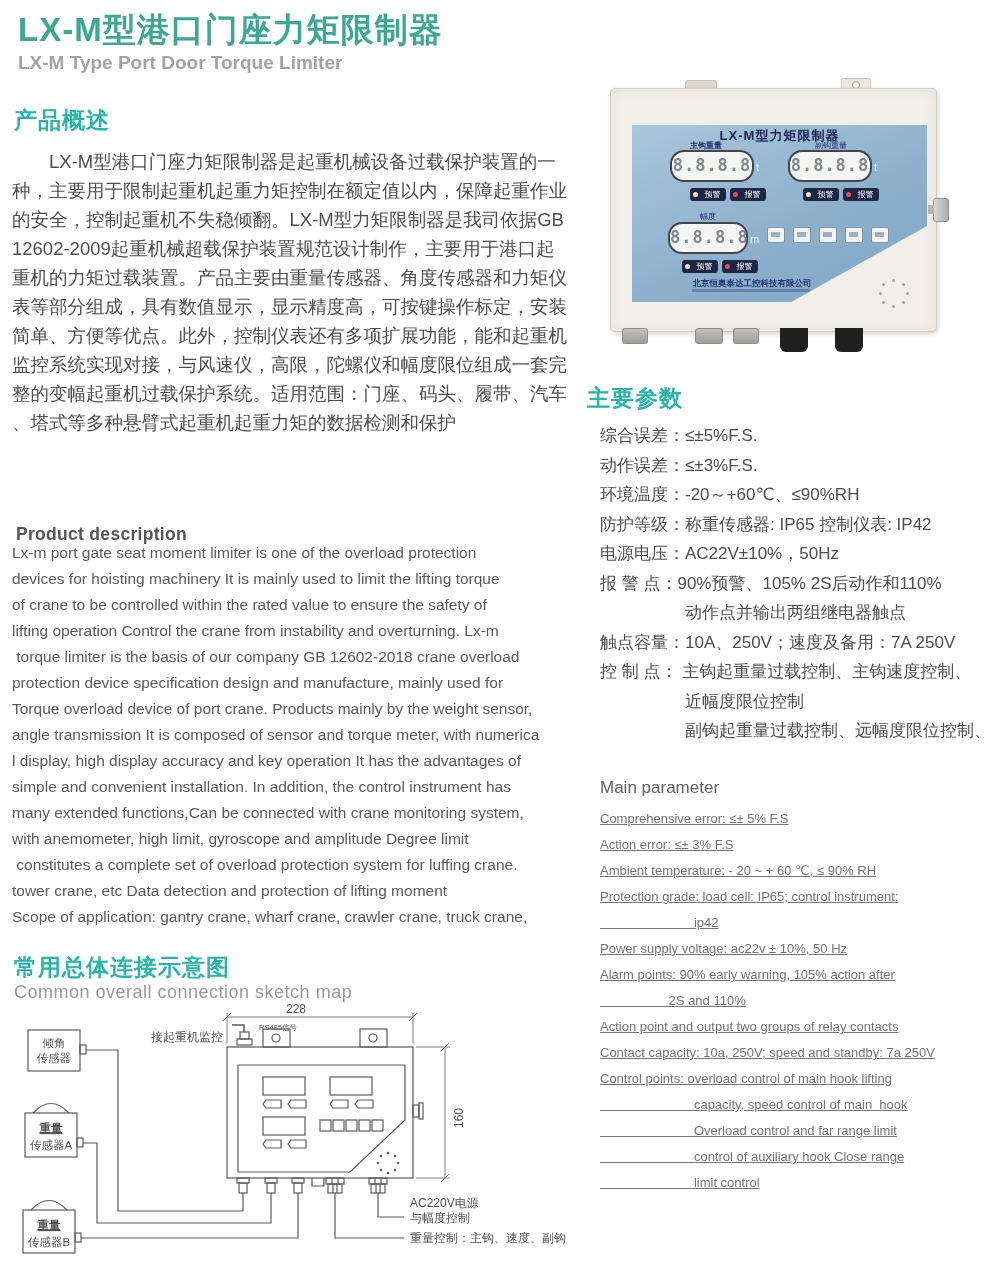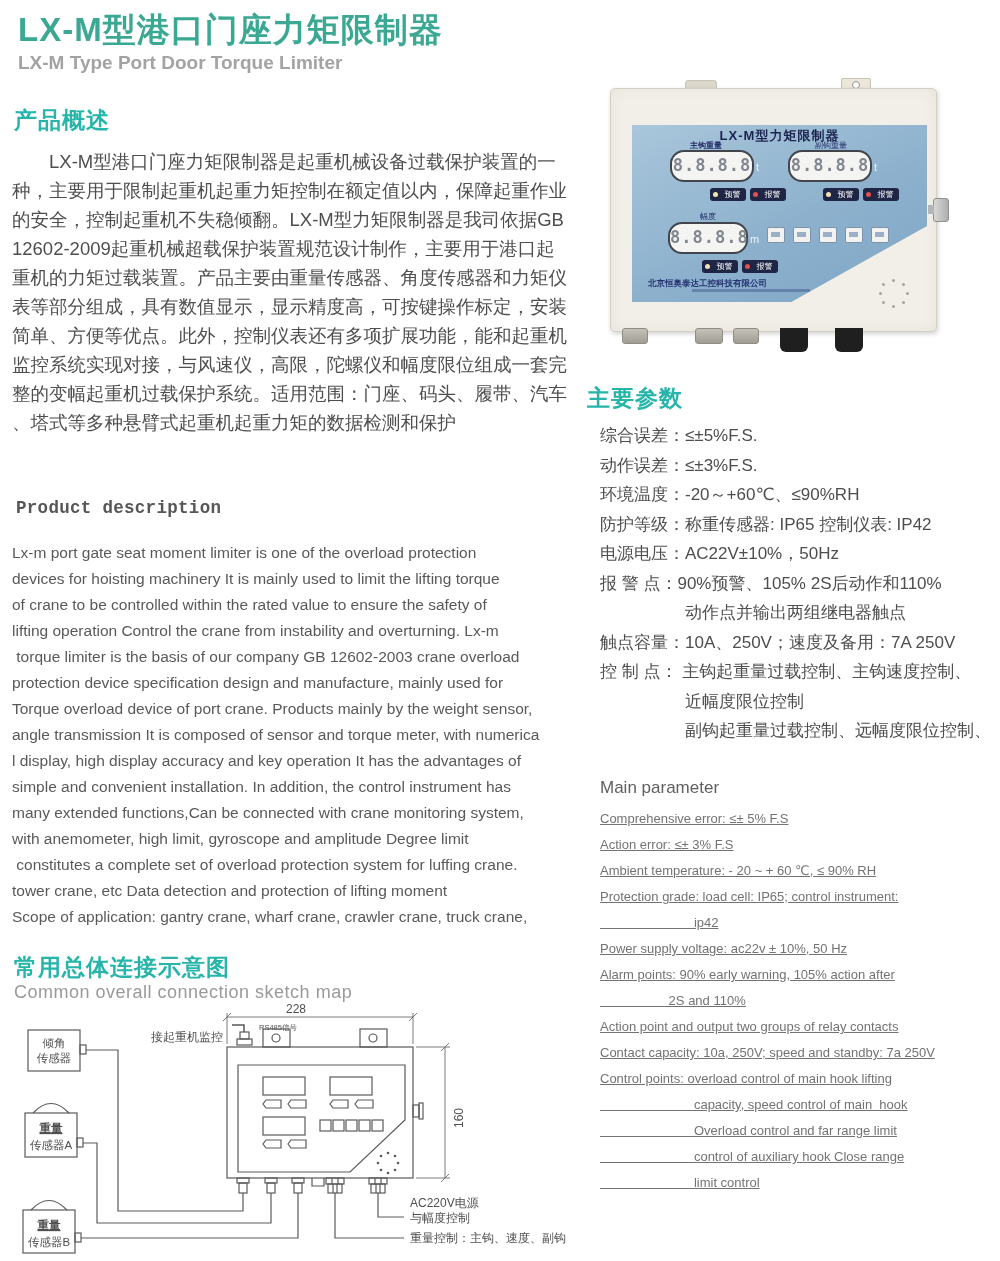--- a/index.html
+++ b/index.html
@@ -10,21 +10,21 @@
   
   .page-title{left:18px;top:8px;font-size:33px;font-weight:bold;color:#3BA893;letter-spacing:1px;}
   .page-subtitle{left:18px;top:52px;font-size:19px;font-weight:bold;color:#a3a3a3;}
   .sec-cn{font-size:23px;font-weight:bold;color:#27B5A9;letter-spacing:1px;}
   .sec-en-sub{font-size:18px;color:#9a9a9a;letter-spacing:.5px;}
 
   
   .cn-para{left:12px;top:147px;width:556px;font-size:18.5px;line-height:29px;color:#4e4e4e;}
   .cn-para div{white-space:pre;}
   .cn-para div:first-child{text-indent:2em;}
-  .desc-head{left:16px;top:498px;font-size:17.5px;font-weight:bold;color:#565656;letter-spacing:.3px;font-family:Liberation Mono, monospace;}
+  .desc-head{left:16px;top:524px;font-size:17.5px;font-weight:bold;color:#565656;letter-spacing:.3px;}
   .en-para{left:12px;top:540px;width:560px;font-size:15.5px;line-height:26px;color:#595959;}
   .en-para div{white-space:pre;overflow:hidden;}
 
   
   .params-cn{left:600px;top:421px;width:400px;font-size:17px;line-height:29.5px;color:#4e4e4e;}
   .params-cn div{white-space:pre;overflow:hidden;}
   .mainparam-head{left:600px;top:778px;font-size:17px;color:#606060;}
   .params-en{left:600px;top:806px;width:400px;font-size:13px;line-height:26px;color:#737373;text-decoration:underline;}
   .params-en div{white-space:pre;overflow:hidden;}
 
@@ -37,27 +37,27 @@
   .dev-tab::after{content:"";position:absolute;left:10px;top:2px;width:6px;height:6px;border:1px solid #9a958a;border-radius:50%;background:#fff;}
   .panel{left:32px;top:43px;width:295px;height:177px;
          background:linear-gradient(155deg,#a9c6db 0%,#8db1cd 55%,#7da6c6 100%);
          clip-path:polygon(0 0,100% 0,100% 57%,54% 100%,0 100%);}
   .panel-title{left:0;top:2px;width:295px;text-align:center;font-size:13px;font-weight:bold;color:#1c2450;letter-spacing:1px;}
   .disp-label{font-size:8px;color:#27306b;}
   .display{background:#f4f5f2;border:2px solid #43454c;border-radius:14px;text-align:center;}
   .digits{font-family:"DejaVu Sans Mono",monospace;font-weight:bold;color:#82868f;font-size:17px;letter-spacing:1px;line-height:26px;}
   .unit{font-size:11px;color:#edf2f8;}
   .pbtn{width:36px;height:13px;background:#1e2545;border-radius:3px;color:#fff;font-size:8px;line-height:13px;
-        text-align:center;padding-left:9px;box-sizing:border-box;margin-left:20px;}
+        text-align:center;padding-left:9px;box-sizing:border-box;}
   .pbtn::before{content:"";position:absolute;left:3px;top:4px;width:5px;height:5px;border-radius:50%;}
   .pbtn.warn::before{background:#f2e3b4;}
   .pbtn.alarm::before{background:#e34f4f;}
   .key{width:16px;height:14px;background:#f2f3f0;border:1px solid #7e93a8;border-radius:2px;}
   .key::after{content:"";position:absolute;left:3px;top:4px;width:9px;height:5px;background:#5577aa;opacity:.55;}
-  .company{left:0;top:153px;width:240px;text-align:left;font-size:8.5px;color:#273472;font-weight:bold;padding-left:16px;}
+  .company{left:0;top:153px;width:240px;text-align:center;font-size:8.5px;color:#273472;font-weight:bold;}
   .company-sub{left:60px;top:164px;width:118px;height:3px;background:rgba(39,52,114,.35);}
   .speaker{left:279px;top:197px;width:30px;height:30px;}
   .speaker i{position:absolute;width:3px;height:3px;border-radius:50%;background:#a9a49a;}
   .knob{left:333px;top:116px;width:14px;height:22px;background:linear-gradient(90deg,#d8d8d8,#aeaeae);
         border:1px solid #8f8f8f;border-radius:3px;}
   .knob::before{content:"";position:absolute;left:-6px;top:6px;width:6px;height:9px;background:#b5b5b5;}
   .gland{width:28px;height:24px;background:#1f1f1f;border-radius:0 0 6px 6px;}
   .nut{height:14px;background:linear-gradient(180deg,#c4c1b8,#a09d94);border-radius:3px;border:1px solid #8f8c83;}
 
   
@@ -85,21 +85,21 @@
       <div>整的变幅起重机过载保护系统。适用范围：门座、码头、履带、汽车</div>
       <div>、塔式等多种悬臂式起重机起重力矩的数据检测和保护</div>
     </div>
 
   <div class="abs desc-head">Product description</div>
   <div class="abs en-para">
       <div>Lx-m port gate seat moment limiter is one of the overload protection</div>
       <div>devices for hoisting machinery It is mainly used to limit the lifting torque</div>
       <div>of crane to be controlled within the rated value to ensure the safety of</div>
       <div>lifting operation Control the crane from instability and overturning. Lx-m</div>
-      <div> torque limiter is the basis of our company GB 12602-2003 crane overload</div>
+      <div> torque limiter is the basis of our company GB 12602-2018 crane overload</div>
       <div>protection device specification design and manufacture, mainly used for</div>
       <div>Torque overload device of port crane. Products mainly by the weight sensor,</div>
       <div>angle transmission It is composed of sensor and torque meter, with numerica</div>
       <div>l display, high display accuracy and key operation It has the advantages of</div>
       <div>simple and convenient installation. In addition, the control instrument has</div>
       <div>many extended functions,Can be connected with crane monitoring system,</div>
       <div>with anemometer, high limit, gyroscope and amplitude Degree limit</div>
       <div> constitutes a complete set of overload protection system for luffing crane.</div>
       <div>tower crane, etc Data detection and protection of lifting moment</div>
       <div>Scope of application: gantry crane, wharf crane, crawler crane, truck crane,</div>

